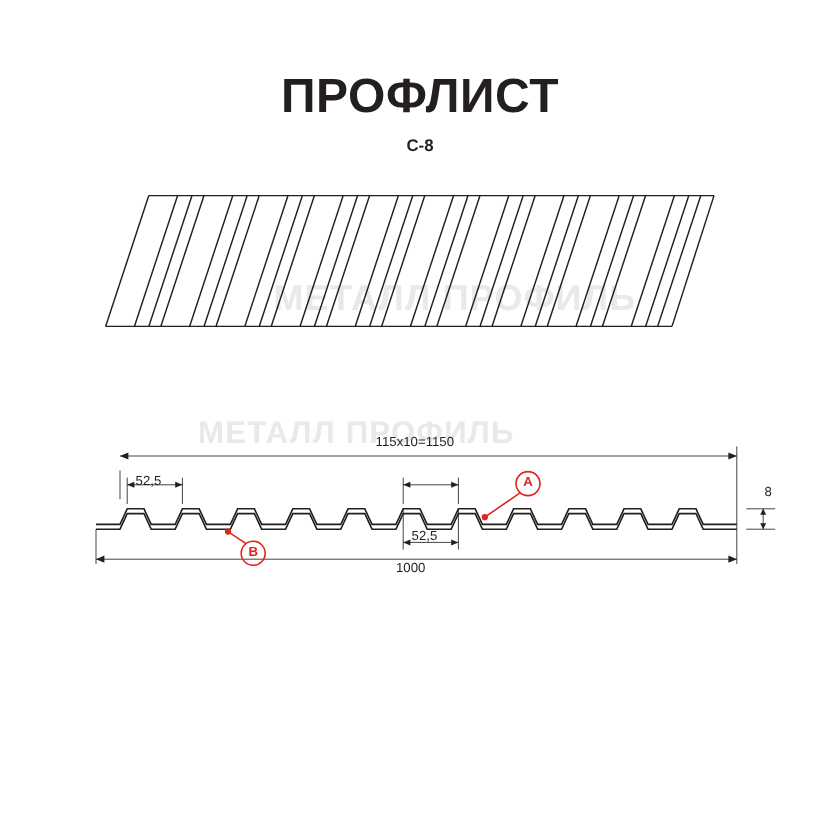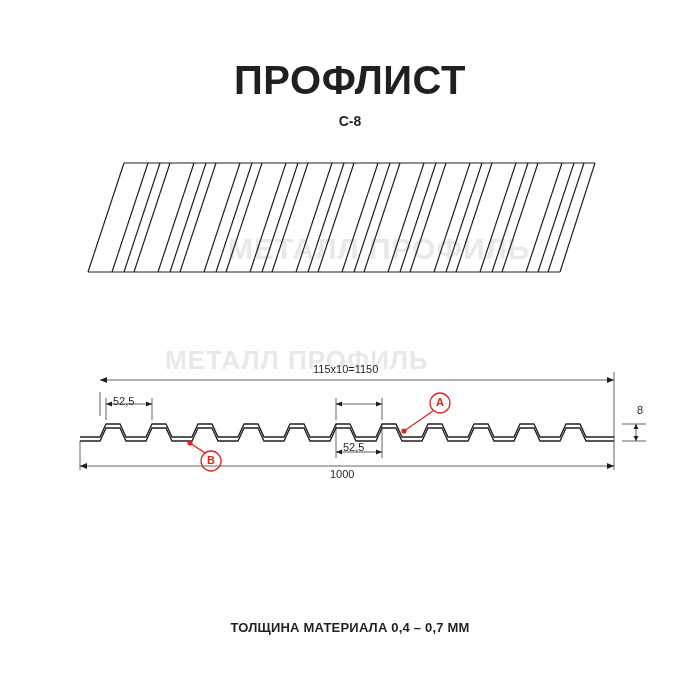--- a/index.html
+++ b/index.html
@@ -235,14 +235,13 @@
 
   <div class="dim-text" style="top:363px; left:313px;">115х10=1150</div>
   <div class="dim-text" style="top:395px; left:113px;">52,5</div>
   <div class="dim-text" style="top:441px; left:343px;">52,5</div>
   <div class="dim-text" style="top:404px; left:637px;">8</div>
   <div class="dim-text" style="top:468px; left:330px;">1000</div>
 
   <div class="marker-label" style="top:396px; left:436px;">A</div>
   <div class="marker-label" style="top:454px; left:207px;">B</div>
 
-  <div class="footer-note">ТОЛЩИНА МАТЕРИАЛА 0,4 – 0,7 ММ</div>
 </div>
 
 </body></html>

